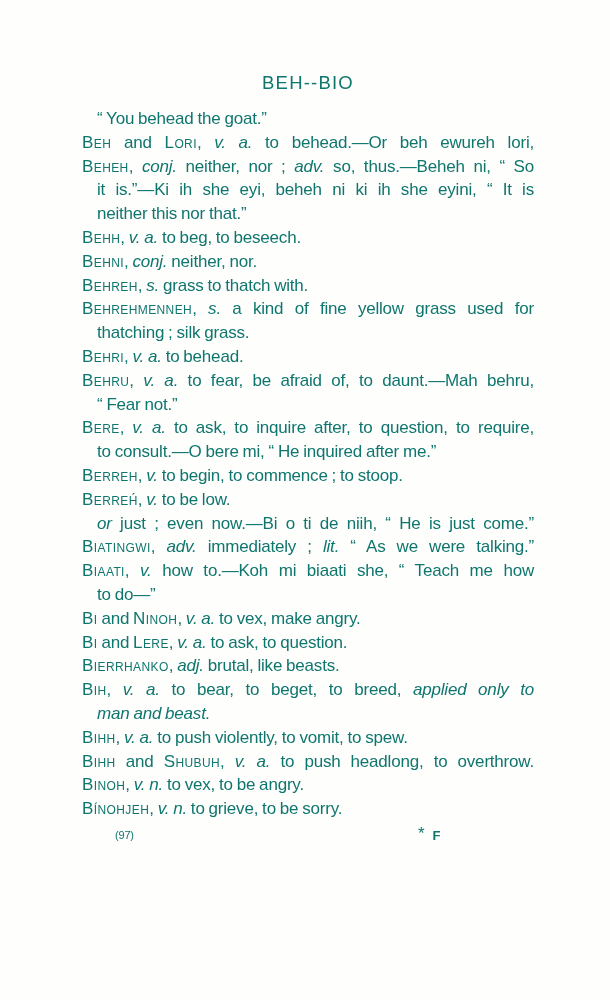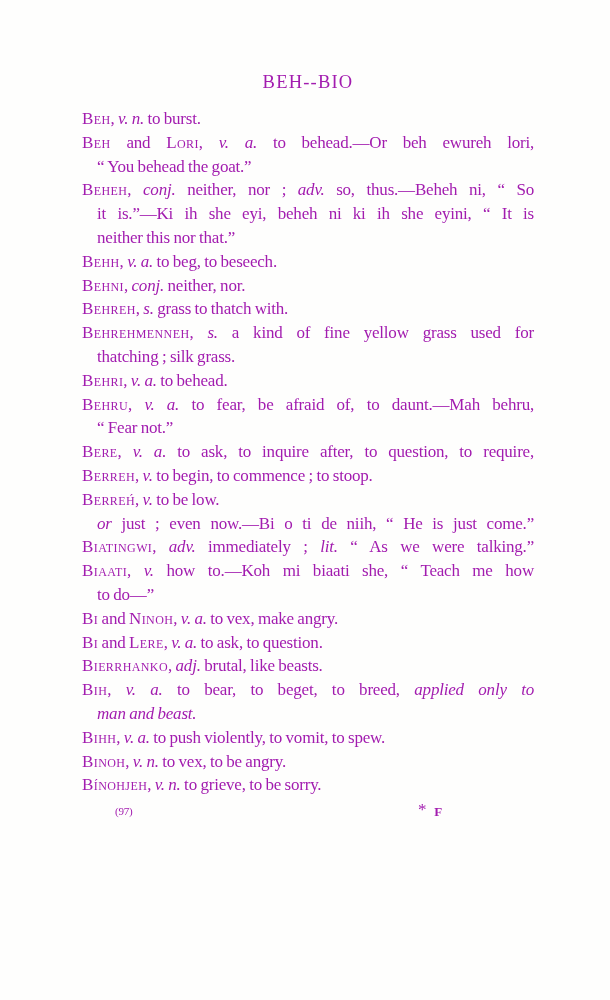--- a/index.html
+++ b/index.html
@@ -5,22 +5,22 @@
   html, body {
     margin: 0;
     padding: 0;
     background: #ffffff;
   }
   .page {
     position: relative;
     width: 610px;
     height: 1000px;
     background: #fefefd;
-    color: #a21caf;
-    font-family: Liberation Serif, serif;
+    color: #0f766e;
+    font-family: Liberation Sans, sans-serif;
     overflow: hidden;
   }
   .running-head {
     position: absolute;
     top: 72px;
     left: 82px;
     width: 452px;
     text-align: center;
     font-size: 18.5px;
     letter-spacing: 1.2px;
@@ -76,25 +76,22 @@
 </style>
 </head>
 <body>
 
 <div class="page">
   <div class="running-head">BEH--BIO</div>
 
   <div class="column">
     <div id="entries">
         <div class="entry">
-          <div class="line"><span class="sc">Beh</span><span>, </span><span class="it">v. n.</span><span> to burst.</span></div>
-        </div>
-        <div class="entry">
+          <div class="line cont"><span>“ You behead the goat.”</span></div>
           <div class="line just"><span class="sc">Beh</span><span> and </span><span class="sc">Lori</span><span>, </span><span class="it">v. a.</span><span> to behead.—Or beh ewureh lori,</span></div>
-          <div class="line cont"><span>“ You behead the goat.”</span></div>
         </div>
         <div class="entry">
           <div class="line just"><span class="sc">Beheh</span><span>, </span><span class="it">conj.</span><span> neither, nor ; </span><span class="it">adv.</span><span> so, thus.—Beheh ni, “ So</span></div>
           <div class="line cont just"><span>it is.”—Ki ih she eyi, beheh ni ki ih she eyini, “ It is</span></div>
           <div class="line cont"><span>neither this nor that.”</span></div>
         </div>
         <div class="entry">
           <div class="line"><span class="sc">Behh</span><span>, </span><span class="it">v. a.</span><span> to beg, to beseech.</span></div>
         </div>
         <div class="entry">
@@ -109,20 +106,21 @@
         </div>
         <div class="entry">
           <div class="line"><span class="sc">Behri</span><span>, </span><span class="it">v. a.</span><span> to behead.</span></div>
         </div>
         <div class="entry">
           <div class="line just"><span class="sc">Behru</span><span>, </span><span class="it">v. a.</span><span> to fear, be afraid of, to daunt.—Mah behru,</span></div>
           <div class="line cont"><span>“ Fear not.”</span></div>
         </div>
         <div class="entry">
           <div class="line just"><span class="sc">Bere</span><span>, </span><span class="it">v. a.</span><span> to ask, to inquire after, to question, to require,</span></div>
+          <div class="line cont"><span>to consult.—O bere mi, “ He inquired after me.”</span></div>
         </div>
         <div class="entry">
           <div class="line"><span class="sc">Berreh</span><span>, </span><span class="it">v.</span><span> to begin, to commence ;  to stoop.</span></div>
         </div>
         <div class="entry">
           <div class="line"><span class="sc">Berreh́</span><span>, </span><span class="it">v.</span><span> to be low.</span></div>
         </div>
         <div class="entry">
           <div class="line cont just"><span class="it">or</span><span> just ; even now.—Bi o ti de niih, “ He is just come.”</span></div>
         </div>
@@ -143,20 +141,23 @@
           <div class="line"><span class="sc">Bierrhanko</span><span>, </span><span class="it">adj.</span><span> brutal, like beasts.</span></div>
         </div>
         <div class="entry">
           <div class="line just"><span class="sc">Bih</span><span>, </span><span class="it">v. a.</span><span> to bear, to beget, to breed, </span><span class="it">applied only to</span></div>
           <div class="line cont"><span class="it">man and beast.</span></div>
         </div>
         <div class="entry">
           <div class="line"><span class="sc">Bihh</span><span>, </span><span class="it">v. a.</span><span> to push violently, to vomit, to spew.</span></div>
         </div>
         <div class="entry">
+          <div class="line just"><span class="sc">Bihh</span><span> and </span><span class="sc">Shubuh</span><span>, </span><span class="it">v. a.</span><span> to push headlong, to overthrow.</span></div>
+        </div>
+        <div class="entry">
           <div class="line"><span class="sc">Binoh</span><span>, </span><span class="it">v. n.</span><span> to vex, to be angry.</span></div>
         </div>
         <div class="entry">
           <div class="line"><span class="sc">Bínohjeh</span><span>, </span><span class="it">v. n.</span><span> to grieve, to be sorry.</span></div>
         </div>
       </div>
 
     <div class="footer-line">
       <span class="pagenum">(97)</span>
       <span class="sig">

